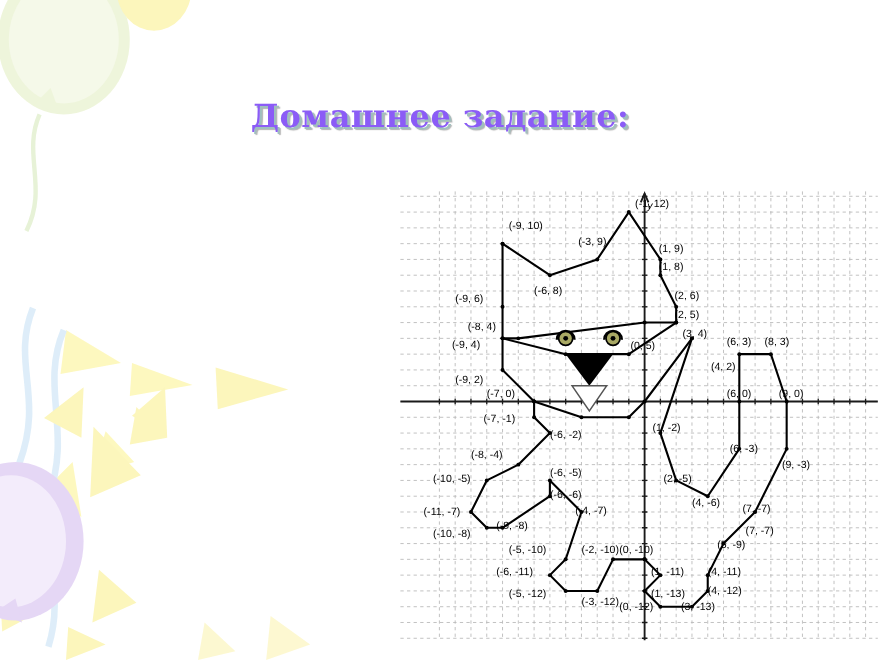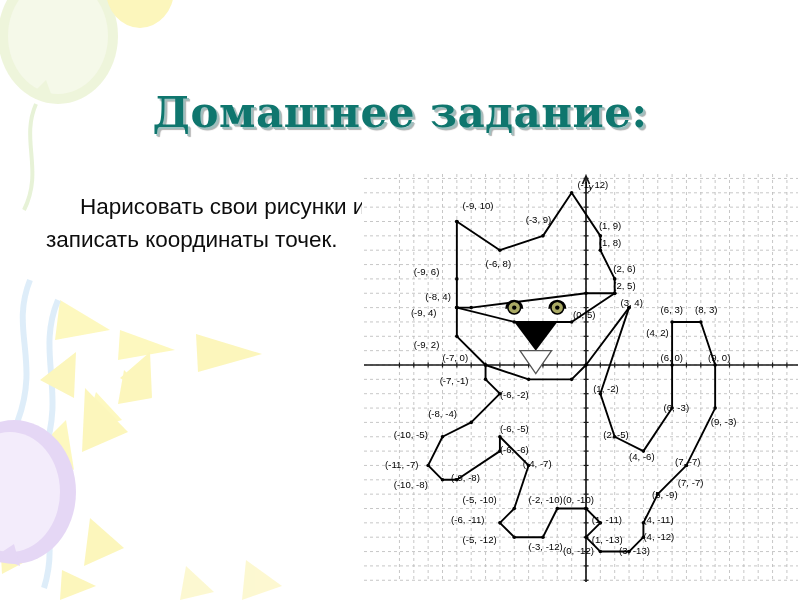--- a/index.html
+++ b/index.html
@@ -11,22 +11,22 @@
   }
   #slide{position:absolute;inset:0;width:800px;height:600px;overflow:hidden;background:#fff;}
 
   
   .bg-deco{position:absolute;inset:0;width:800px;height:600px;pointer-events:none;}
 
   
   .title{
     position:absolute;left:0;top:88px;width:800px;text-align:center;
     font-family:"DejaVu Serif","Liberation Serif",serif;
-    font-weight:bold;font-size:42px;letter-spacing:0.5px;
-    color:#0f766e;
+    font-weight:bold;font-size:29px;letter-spacing:0.5px;
+    color:#8b5cf6;
     text-shadow:2px 2px 0 #9fbfbe, 3px 3px 1px rgba(0,0,0,0.30);
     white-space:nowrap;
   }
 
   
   .body-text{
     position:absolute;left:46px;top:190px;width:320px;
     font-family:"Liberation Sans", sans-serif;
     font-size:22.5px;line-height:33px;color:#0d0d0d;
     text-indent:34px;
@@ -99,21 +99,20 @@
 
       <g fill="#fcf6c2">
         <polygon points="246,560 282,586 242,600"></polygon>
         <polygon points="186,566 214,592 180,600"></polygon>
       </g>
     </g>
   </svg>
 
   <div class="title">Домашнее задание:</div>
 
-  <div class="body-text">Нарисовать свои рисунки и записать координаты точек.</div>
 
   <div class="plot-wrap">
     <svg id="plot-svg" width="438" height="412" viewBox="0 0 438 412">
       <rect x="0" y="0" width="438" height="412" fill="#ffffff"></rect>
       <g id="grid-layer">
           <line x1="37.45000000000002" y1="2" x2="37.45000000000002" y2="410" stroke="#b9b9b9" stroke-width="0.8" stroke-dasharray="3 3"></line>
           <line x1="51.80000000000001" y1="2" x2="51.80000000000001" y2="410" stroke="#b9b9b9" stroke-width="0.8" stroke-dasharray="3 3"></line>
           <line x1="66.15" y1="2" x2="66.15" y2="410" stroke="#b9b9b9" stroke-width="0.8" stroke-dasharray="3 3"></line>
           <line x1="80.5" y1="2" x2="80.5" y2="410" stroke="#b9b9b9" stroke-width="0.8" stroke-dasharray="3 3"></line>
           <line x1="94.85" y1="2" x2="94.85" y2="410" stroke="#b9b9b9" stroke-width="0.8" stroke-dasharray="3 3"></line>

